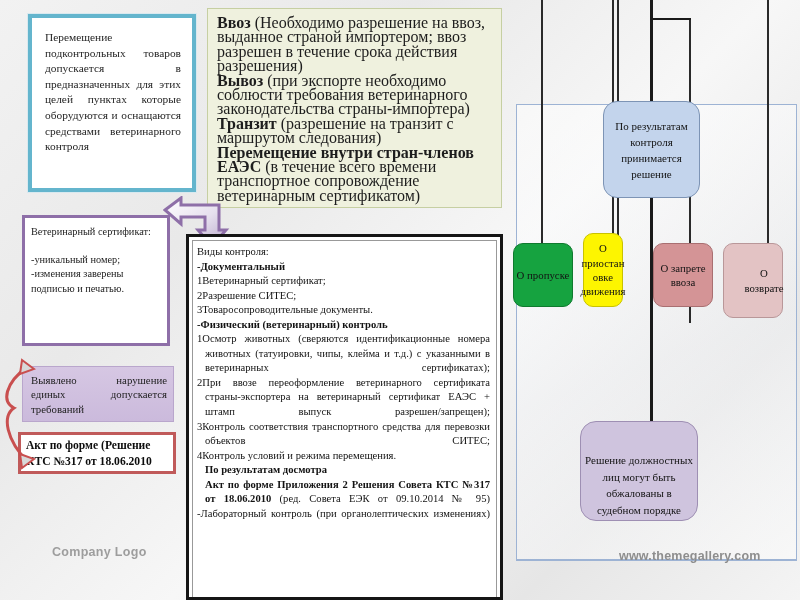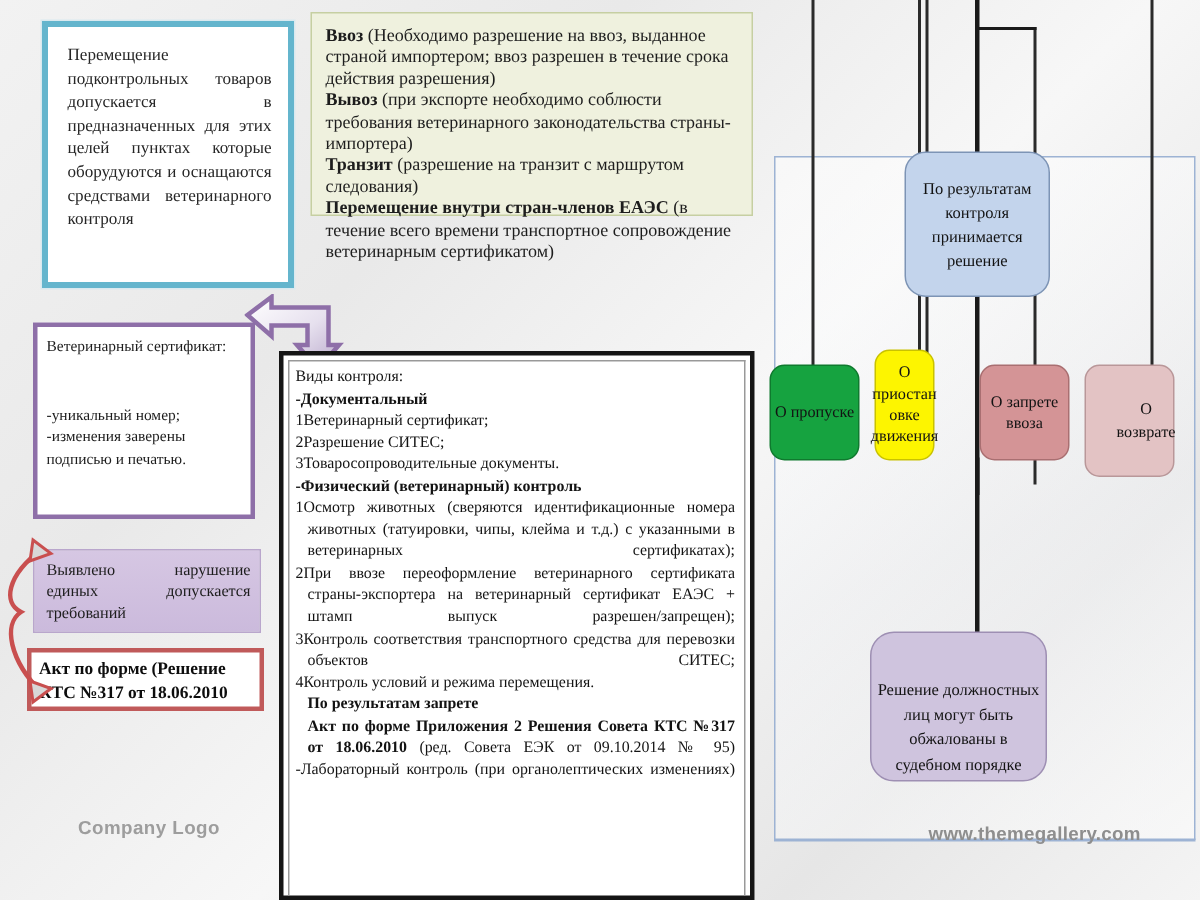--- a/index.html
+++ b/index.html
@@ -51,26 +51,26 @@
     text-align: justify;
     text-align-last: justify;
   }
 
   
   #box-regimes {
     position: absolute;
     left: 207px;
     top: 8px;
     width: 295px;
-    height: 136px;
+    height: 200px;
     background: #eff1de;
     border: 1px solid #c6cfa2;
     box-sizing: border-box;
     padding: 7px 9px 0 9px;
-    font-size: 12px;
+    font-size: 16px;
     line-height: 14.4px;
     color: #1d1d1d;
   }
   #box-regimes b { font-weight: bold; }
   #box-regimes p { margin: 0; }
 
   
   #box-certificate {
     position: absolute;
     left: 22px;
@@ -282,21 +282,21 @@
   </div>
 
   <div id="box-regimes">
     <p><b>Ввоз</b><span> (Необходимо разрешение на ввоз, выданное страной импортером; ввоз разрешен в течение срока действия разрешения)</span></p>
     <p><b>Вывоз</b><span> (при экспорте необходимо соблюсти требования ветеринарного законодательства страны-импортера)</span></p>
     <p><b>Транзит</b><span> (разрешение на транзит с маршрутом следования)</span></p>
     <p><b>Перемещение внутри стран-членов ЕАЭС</b><span> (в течение всего времени транспортное сопровождение ветеринарным сертификатом)</span></p>
   </div>
 
   <div id="box-certificate">
-    <div style="margin-bottom:31px;">Ветеринарный сертификат:</div>
+    <div style="margin-bottom:13px;">Ветеринарный сертификат:</div>
     <div>-уникальный номер;</div>
     <div>-изменения заверены подписью и печатью.</div>
   </div>
 
   <div id="box-violation">
     <span class="boxtxt">Выявлено нарушение единых допускается требований</span>
   </div>
 
   <div id="box-act">
     <span class="boxtxt">Акт по форме (Решение КТС №317 от 18.06.2010</span>
@@ -324,21 +324,21 @@
       <span class="line">Виды контроля:</span>
       <span class="line b dash">-<span>Документальный</span></span>
       <span class="li">1Ветеринарный сертификат;</span>
       <span class="li">2Разрешение СИТЕС;</span>
       <span class="li">3Товаросопроводительные документы.</span>
       <span class="line b dash">-<span>Физический (ветеринарный) контроль</span></span>
       <span class="li just">1Осмотр животных (сверяются идентификационные номера животных (татуировки, чипы, клейма и т.д.) с указанными в ветеринарных сертификатах);</span>
       <span class="li just">2При ввозе переоформление ветеринарного сертификата страны-экспортера на ветеринарный сертификат ЕАЭС + штамп выпуск разрешен/запрещен);</span>
       <span class="li just">3Контроль соответствия транспортного средства для перевозки объектов СИТЕС;</span>
       <span class="li">4Контроль условий и режима перемещения.</span>
-      <span class="line b" style="padding-left:8px;">По результатам запрете</span>
+      <span class="line b" style="padding-left:8px;">По результатам досмотра</span>
       <span class="line just" style="padding-left:8px;"><b>Акт по форме   Приложения 2 Решения Совета КТС  №317  от  18.06.2010</b><span> (ред. Совета ЕЭК от 09.10.2014 № 95)</span></span>
       <span class="li just">-Лабораторный контроль (при органолептических изменениях)</span>
     </div>
   </div>
 
   <div id="panel-decision"></div>
 
   <div class="vline thin" style="left:541px; top:0px;   height:245px;"></div>
   <div class="vline thin" style="left:612px; top:0px;   height:236px;"></div>
   <div class="vline thin" style="left:617px; top:0px;   height:236px;"></div>

